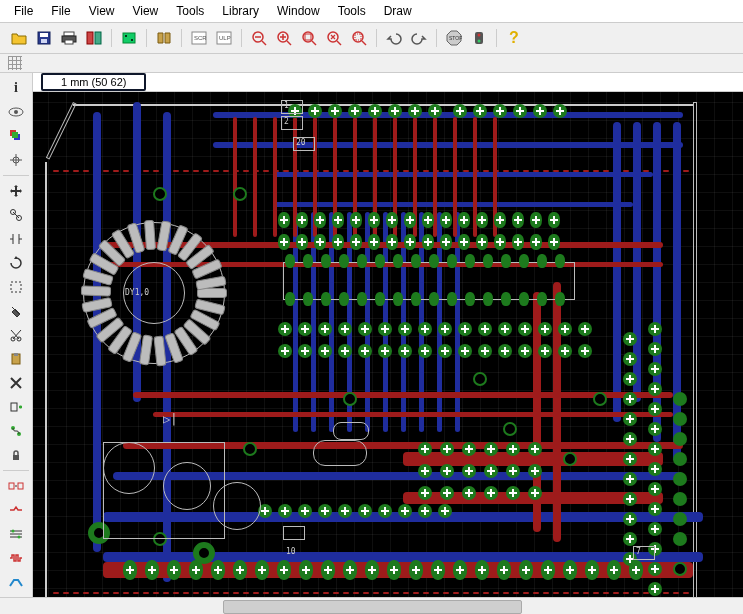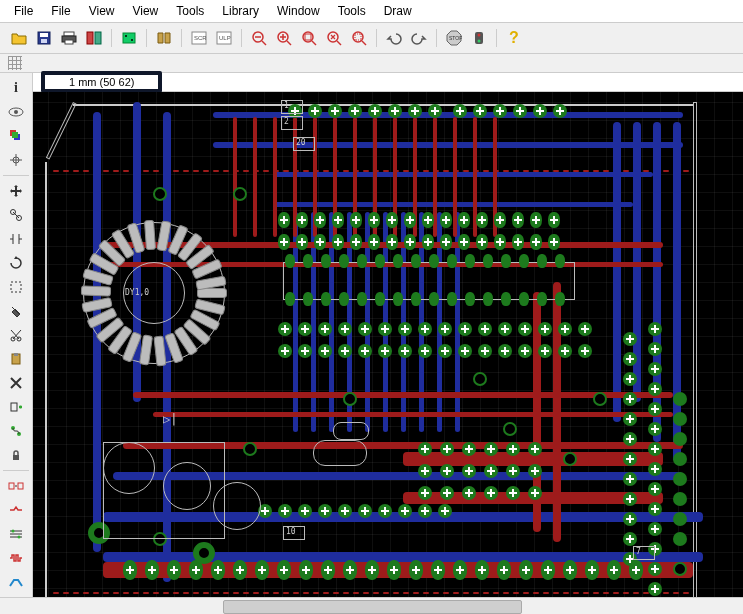--- a/index.html
+++ b/index.html
@@ -14,21 +14,21 @@
       linear-gradient(#999 1px, transparent 1px),
       linear-gradient(90deg, #999 1px, transparent 1px);
     background-size:4px 4px;
   }
   .body { display:flex; height:calc(614px - 22px - 30px - 18px); }
   .left-tools { width:56px; background:#f0f0f0; border-right:1px solid #ccc; display:flex; flex-wrap:wrap; align-content:flex-start; padding:3px; gap:0; }
   .lt-btn { width:24px; height:22px; display:flex; align-items:center; justify-content:center; cursor:pointer; border:1px solid transparent; border-radius:2px; }
   .lt-sep { width:100%; height:1px; background:#ccc; margin:3px 0; }
   .canvas-wrap { flex:1; display:flex; flex-direction:column; background:#fff; }
   .status-line { height:18px; background:#fff; border-bottom:1px solid #ccc; display:flex; align-items:center; padding-left:8px; font-size:11px; }
-  .status-seg { border:4px solid #0f172a; padding:0 24px; height:14px; line-height:14px; border-radius:2px; }
+  .status-seg { border:2px solid #0f172a; padding:0 18px; height:14px; line-height:14px; border-radius:2px; }
   .canvas { flex:1; position:relative; overflow:auto; background:#000; }
   .canvas-inner { width:720px; height:560px; position:relative; }
   .canvas .grid-h, .canvas .grid-v { position:absolute; background:rgba(255,255,255,.06); }
   .scroll-h { position:absolute; left:0; right:0; bottom:0; height:16px; background:#f0f0f0; border-top:1px solid #ccc; display:flex; align-items:center; }
   .scroll-h .thumb { position:absolute; left:30%; width:40%; height:12px; top:2px; background:#cfcfcf; border-radius:2px; border:1px solid #aaa; }
   
   .pad { position:absolute; border-radius:50%; background:#1d7a1d; }
   .pad.oval { border-radius:45%; }
   .via { position:absolute; border-radius:50%; border:2px solid #1d7a1d; background:#000; }
   .trace { position:absolute; border-radius:4px; }
@@ -973,21 +973,21 @@
           <div class="silk-circle" style="left: 130px; top: 370px; width: 46px; height: 46px;"></div>
           <div class="silk-circle" style="left: 180px; top: 390px; width: 46px; height: 46px;"></div>
           <div class="silk" style="left: 70px; top: 350px; width: 120px; height: 95px;"></div>
           <div class="silk" style="left: 248px; top: 8px; width: 20px; height: 12px;"></div>
           <div class="silklabel" style="left: 251px; top: 9px;">1</div>
           <div class="silk" style="left: 248px; top: 24px; width: 20px; height: 12px;"></div>
           <div class="silklabel" style="left: 251px; top: 25px;">2</div>
           <div class="silk" style="left: 260px; top: 45px; width: 20px; height: 12px;"></div>
           <div class="silklabel" style="left: 263px; top: 46px;">20</div>
           <div class="silk" style="left: 250px; top: 434px; width: 20px; height: 12px;"></div>
-          <div class="silklabel" style="left: 253px; top: 435px;">10</div>
+          <div class="silklabel" style="left: 253px; top: 455px;">10</div>
           <div class="silk" style="left: 600px; top: 454px; width: 20px; height: 12px;"></div>
           <div class="silklabel" style="left: 603px; top: 455px;">7</div>
           <div class="silk" style="left: 280px; top: 348px; width: 52px; height: 24px; border-radius: 12px;"></div>
           <div class="silk" style="left: 300px; top: 330px; width: 34px; height: 16px; border-radius: 8px;"></div>
           <div class="silklabel" style="left: 0px; top: 0px;"></div>
           <div class="silklabel" style="left: 130px; top: 320px; font-size: 12px;">▷|</div>
         </div>
     </div>
     <div class="scroll-h">
         <div class="thumb"></div>

